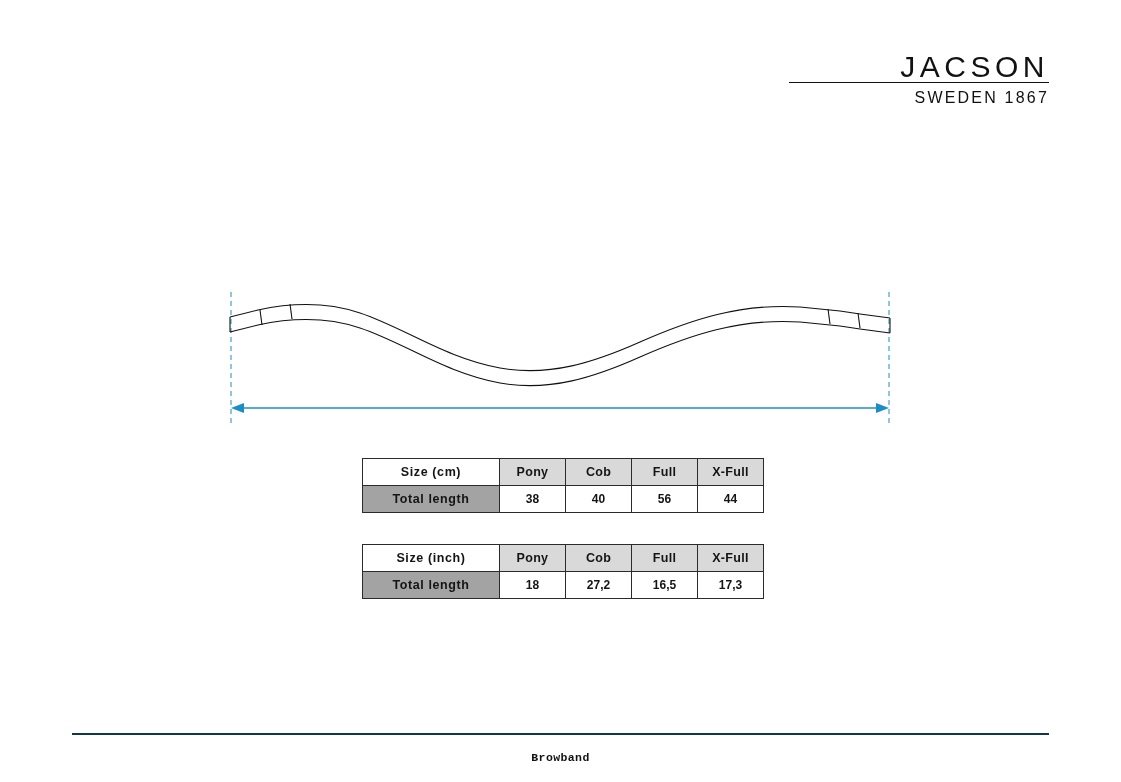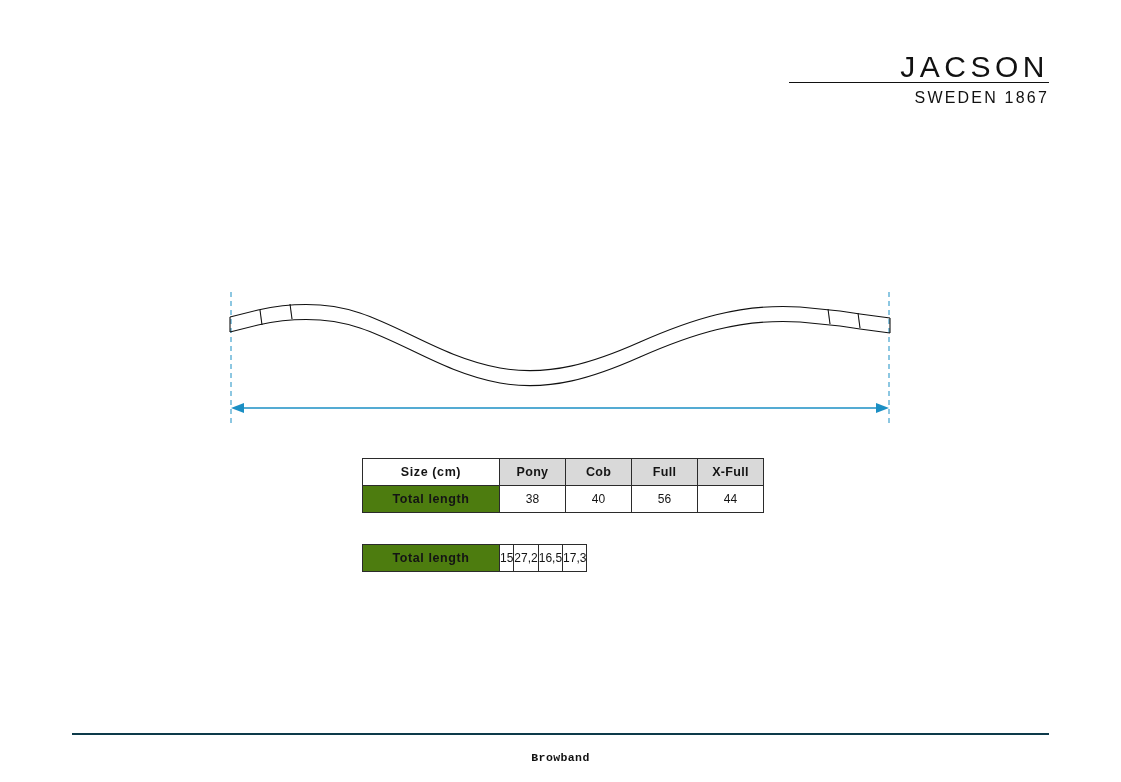--- a/index.html
+++ b/index.html
@@ -81,25 +81,25 @@
     width: 65px;
     background: #d9d9d9;
     font-weight: bold;
     letter-spacing: 0.3px;
     margin-top: 35px;
   }
   table.size-table tr.head-row td.label-cell {
     background: #ffffff;
   }
   table.size-table tr.data-row td.label-cell {
-    background: #4d7c0f;
+    background: #a3a3a3;
   }
   table.size-table tr.data-row td.value-cell {
     background: #ffffff;
-    font-weight: normal;
+    font-weight: bold;
     font-size: 12px;
   }
 
   
   .footer-rule {
     position: absolute;
     left: 72px;
     right: 72px;
     bottom: 47px;
     height: 0;
@@ -174,23 +174,30 @@
         <td class="value-cell">56</td>
         <td class="value-cell">44</td>
       </tr>
     </tbody>
   </table>
 </div>
 
 <div class="table-wrap inch">
   <table class="size-table">
     <tbody>
+      <tr class="head-row">
+        <td class="label-cell">Size (inch)</td>
+        <td class="head-cell">Pony</td>
+        <td class="head-cell">Cob</td>
+        <td class="head-cell">Full</td>
+        <td class="head-cell">X-Full</td>
+      </tr>
       <tr class="data-row">
         <td class="label-cell">Total length</td>
-        <td class="value-cell">15</td>
+        <td class="value-cell">18</td>
         <td class="value-cell">27,2</td>
         <td class="value-cell">16,5</td>
         <td class="value-cell">17,3</td>
       </tr>
     </tbody>
   </table>
 </div>
 
 <div class="footer-rule"></div>
 <div class="footer-title">Browband</div>

